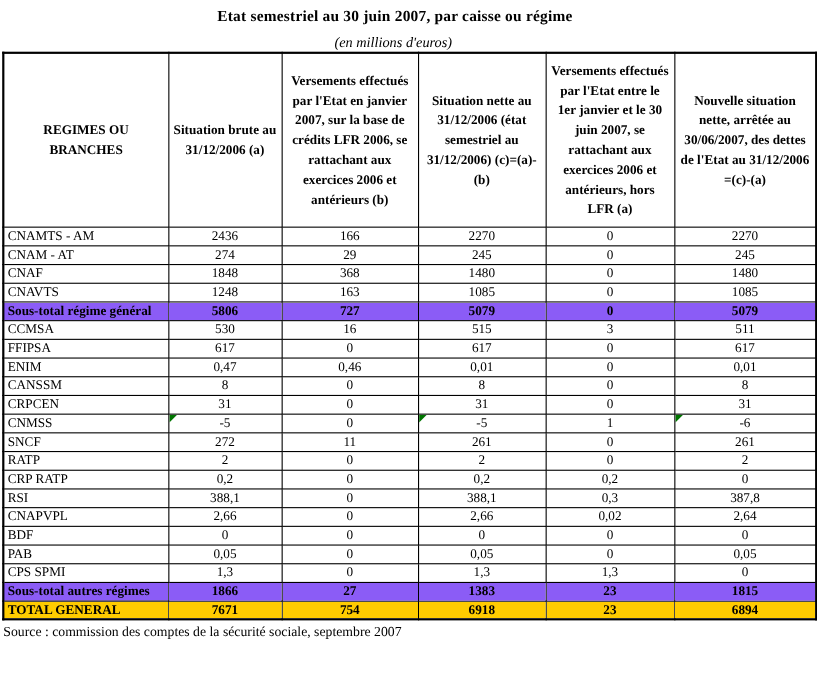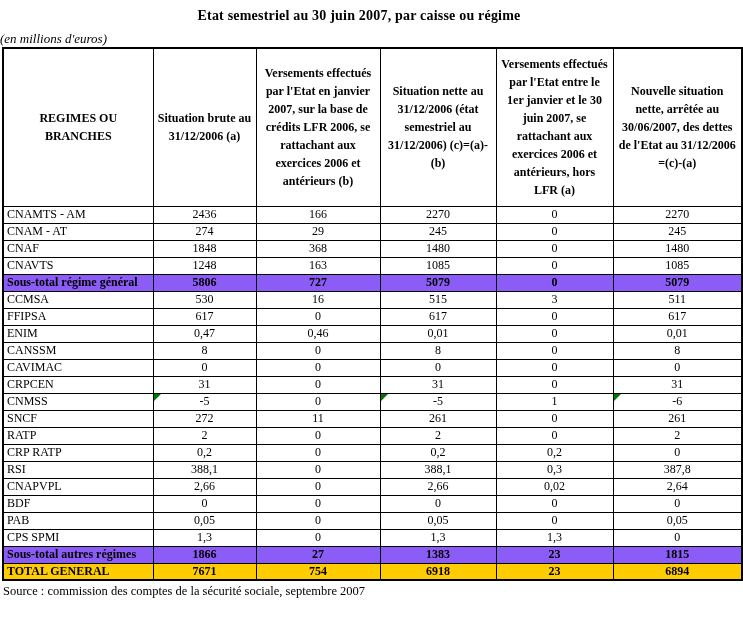--- a/index.html
+++ b/index.html
@@ -13,21 +13,21 @@
     color: #000000;
   }
   .page { width: 718px; padding-top: 8px; }
   .title {
     text-align: center;
     font-weight: bold;
     font-size: 14px;
     letter-spacing: 0.2px;
   }
   .unit-note {
-    text-align: left;
+    text-align: center;
     font-style: italic;
     font-size: 13px;
     margin: 7px 3px 0 0;
   }
   table.state-table {
     border-collapse: collapse;
     table-layout: fixed;
     width: 739px;
     margin-left: 2px;
     border: 2px solid #000;
@@ -163,28 +163,20 @@
         </tr>
         <tr class="data">
           <td class="label">CANSSM</td>
           <td class="val">8</td>
           <td class="val">0</td>
           <td class="val">8</td>
           <td class="val">0</td>
           <td class="val">8</td>
         </tr>
         <tr class="data">
-          <td class="label">CAVIMAC</td>
-          <td class="val">0</td>
-          <td class="val">0</td>
-          <td class="val">0</td>
-          <td class="val">0</td>
-          <td class="val">0</td>
-        </tr>
-        <tr class="data">
           <td class="label">CRPCEN</td>
           <td class="val">31</td>
           <td class="val">0</td>
           <td class="val">31</td>
           <td class="val">0</td>
           <td class="val">31</td>
         </tr>
         <tr class="data">
           <td class="label">CNMSS</td>
           <td class="val"><span class="flag"></span>-5</td>

